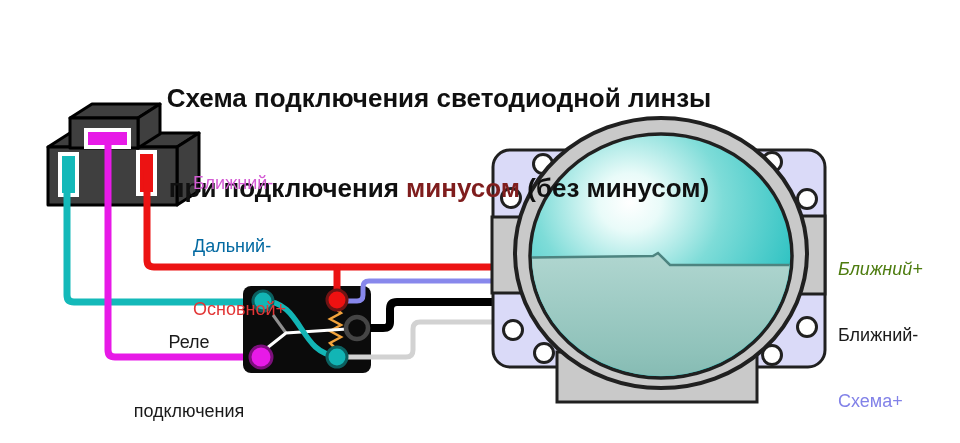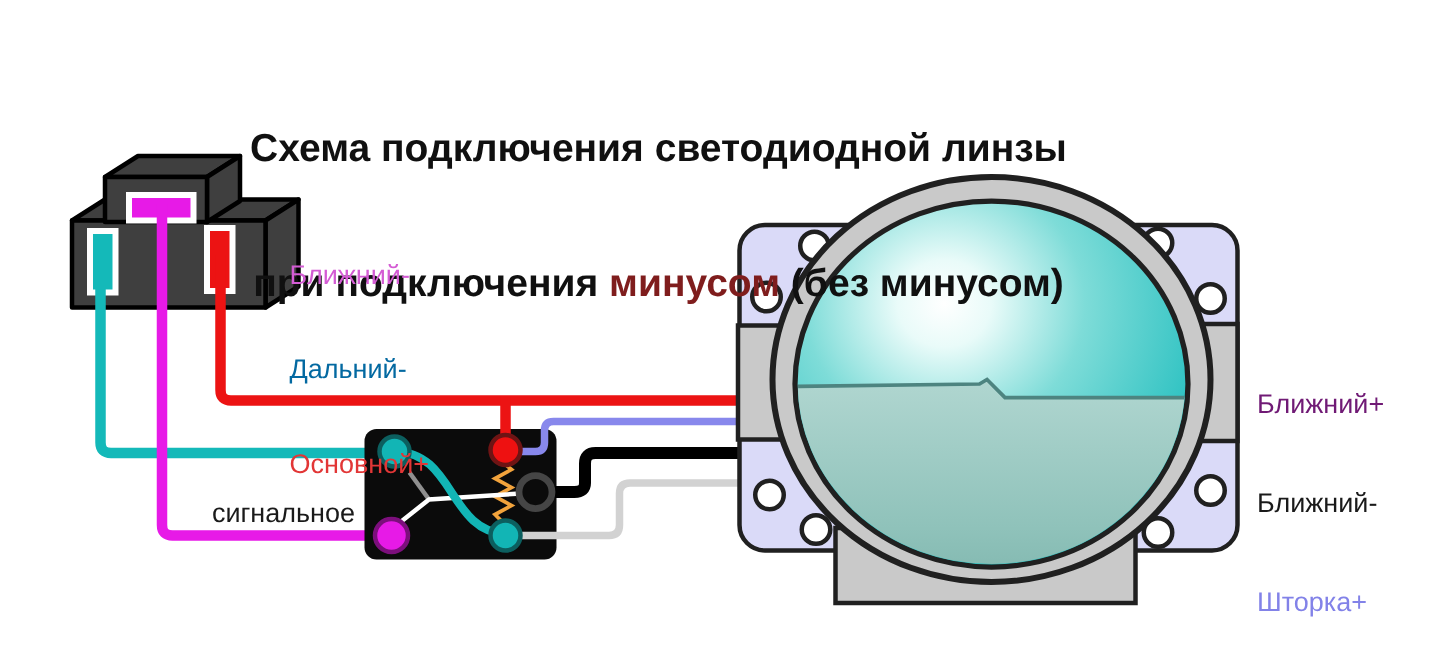--- a/index.html
+++ b/index.html
@@ -10,21 +10,21 @@
   .title{left:0;top:23px;width:878px;text-align:center;
          font-size:26px;line-height:30px;font-weight:bold;color:#101010;}
   .hl-blue{color:#7f1d1d;}
   .conn-labels{left:193px;top:131px;font-size:18px;line-height:21px;font-weight:400;}
   .lbl-magenta{color:#d45cd4;}
   .lbl-teal{color:#0369a1;}
   .lbl-red{color:#e23636;}
   .relay-label{left:118px;top:285px;width:142px;text-align:center;
                font-size:18px;line-height:23px;color:#1a1a1a;}
   .lens-labels{left:838px;top:214px;font-size:18px;line-height:22px;}
-  .lbl-red2{color:#701a75;}
+  .lbl-red2{color:#4d7c0f;font-style:italic;}
   .lbl-black{color:#1a1a1a;}
   .lbl-blue{color:#8282e8;}
 </style>
 </head>
 <body>
 
 <div id="stage">
 
   <svg id="diagram-svg" width="960" height="443" viewBox="0 0 960 443">
     <defs>
@@ -114,24 +114,25 @@
     <div><span>при подключения </span><span class="hl-blue">минусом</span><span> (без минусом)</span></div>
   </div>
 
   <div class="txt conn-labels">
     <div class="lbl-magenta">Ближний-</div>
     <div class="lbl-teal">Дальний-</div>
     <div class="lbl-red">Основной+</div>
   </div>
 
   <div class="txt relay-label">
-    <div>сигнальное</div>
+    <div>Реле</div>
+    <div>подключения</div>
     
   </div>
 
   <div class="txt lens-labels">
     <div class="lbl-red2">Ближний+</div>
     <div class="lbl-black">Ближний-</div>
-    <div class="lbl-blue">Шторка+</div>
+    <div class="lbl-blue">Схема+</div>
     
   </div>
 
 </div>
 
 </body></html>

